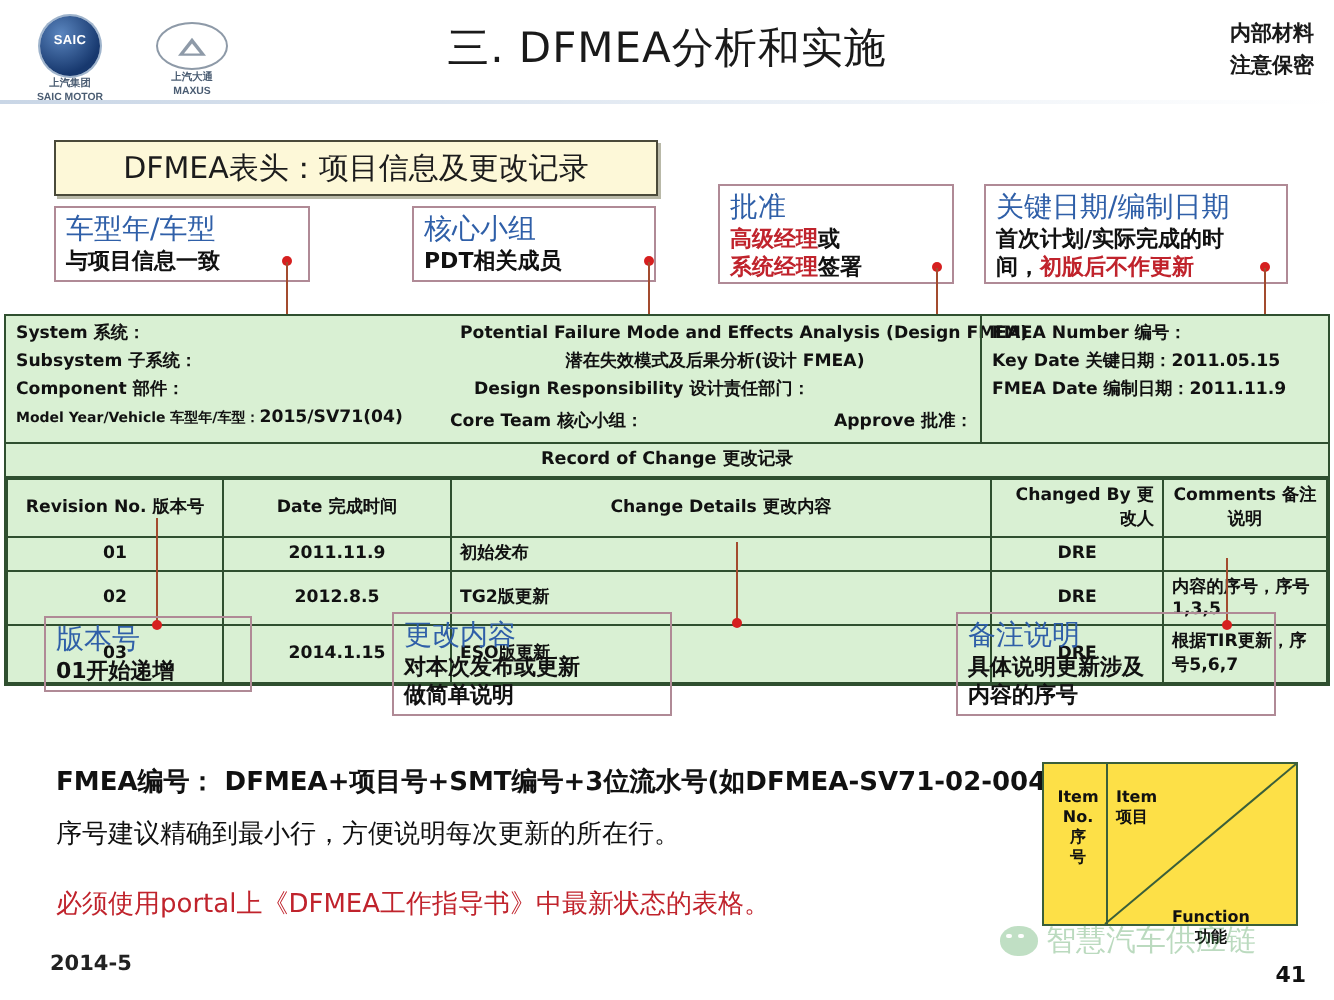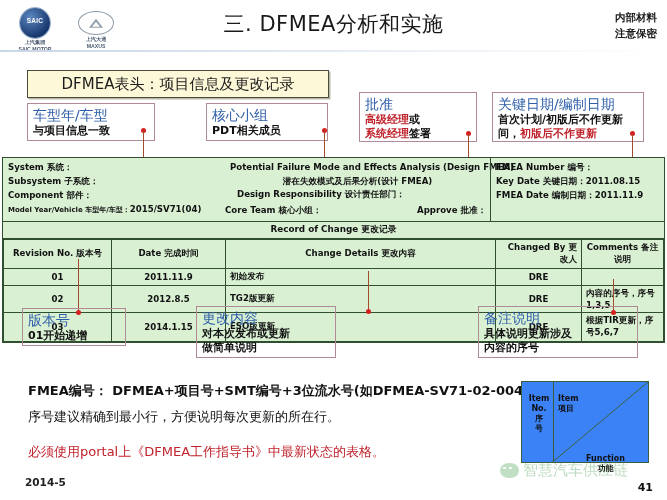--- a/index.html
+++ b/index.html
@@ -92,21 +92,21 @@
 
   
   .btxt{position:absolute;font-family:"DejaVu Sans",sans-serif;color:#111;}
   .btxt.l1{left:28px;top:382px;font-size:13px;font-weight:bold;white-space:nowrap;}
   .btxt.l2{left:28px;top:408px;font-size:13px;white-space:nowrap;}
   .btxt.l3{left:28px;top:443px;font-size:13px;color:#c0232c;white-space:nowrap;}
   .btxt.l4{left:25px;top:476px;font-size:10.5px;color:#222;font-weight:bold;}
 
   
   .dgm{position:absolute;left:521px;top:381px;width:128px;height:82px;
-     border:1.1px solid #3a5f3a;background:#3b82f6;box-sizing:border-box;}
+     border:1.1px solid #3a5f3a;background:#fde047;box-sizing:border-box;}
   .dgm .vsep{position:absolute;left:31px;top:0;bottom:0;width:1px;background:#3a5f3a;}
   .dgm .diag{position:absolute;left:0;top:0;width:100%;height:100%;}
   .dgm .t{position:absolute;font-size:8px;font-weight:bold;color:#111;
      line-height:1.25;font-family:"DejaVu Sans",sans-serif;}
   .dgm .t-no{left:4px;top:12px;width:26px;text-align:center;}
   .dgm .t-item{left:36px;top:12px;}
   .dgm .t-fn{left:64px;top:48px;text-align:center;margin-top:24px;}
 
   .wm{position:absolute;left:500px;top:455px;width:165px;height:30px;
      display:flex;align-items:center;gap:4px;opacity:.32;}
@@ -164,42 +164,42 @@
   <div class="callout" style="left:359px;top:92px;width:118px;height:50px;">
     <span class="ttl">批准</span>
     <span class="bdy"><span class="red">高级经理</span><span class="blk">或</span></span>
     <span class="bdy"><span class="red">系统经理</span><span class="blk">签署</span></span>
   </div>
   <div class="dot" style="left:466px;top:131px;"></div>
   <div class="lline" style="left:468px;top:134px;height:78px;"></div>
 
   <div class="callout" style="left:492px;top:92px;width:152px;height:50px;">
     <span class="ttl">关键日期/编制日期</span>
-    <span class="bdy">首次计划/初版后不作更新</span>
+    <span class="bdy">首次计划/实际完成的时</span>
     <span class="bdy"><span class="blk">间，</span><span class="red">初版后不作更新</span></span>
   </div>
   <div class="dot" style="left:630px;top:131px;"></div>
   <div class="lline" style="left:632px;top:134px;height:78px;"></div>
 
   <div class="tbl">
 
     <div class="tb-top">
       <div class="tb-col tb-c1">
         <div class="ln">System 系统：</div>
         <div class="ln">Subsystem 子系统：</div>
         <div class="ln">Component 部件：</div>
         <div class="ln sm"><span>Model Year/Vehicle 车型年/车型：</span><span style="font-size:8.6px;">2015/SV71(04)</span></div>
       </div>
       <div class="tb-col tb-c2">
         <div class="ln c">Potential Failure Mode and Effects Analysis (Design FMEA)</div>
         <div class="ln c">潜在失效模式及后果分析(设计 FMEA)</div>
       </div>
       <div class="tb-col tb-c3">
         <div class="ln">FMEA Number 编号：</div>
-        <div class="ln">Key Date 关键日期：2011.08.15</div>
+        <div class="ln">Key Date 关键日期：2011.05.15</div>
         <div class="ln">FMEA Date 编制日期：2011.11.9</div>
       </div>
       <div class="abs-dr">Design Responsibility 设计责任部门：</div>
       <div class="abs-core">Core Team 核心小组：</div>
       <div style="position:absolute;left:414px;top:47px;font-size:8.6px;font-weight:bold;color:#111;">Approve 批准：</div>
     </div>
 
     <div class="roc">Record of Change 更改记录</div>
 
     <table class="ctab">

